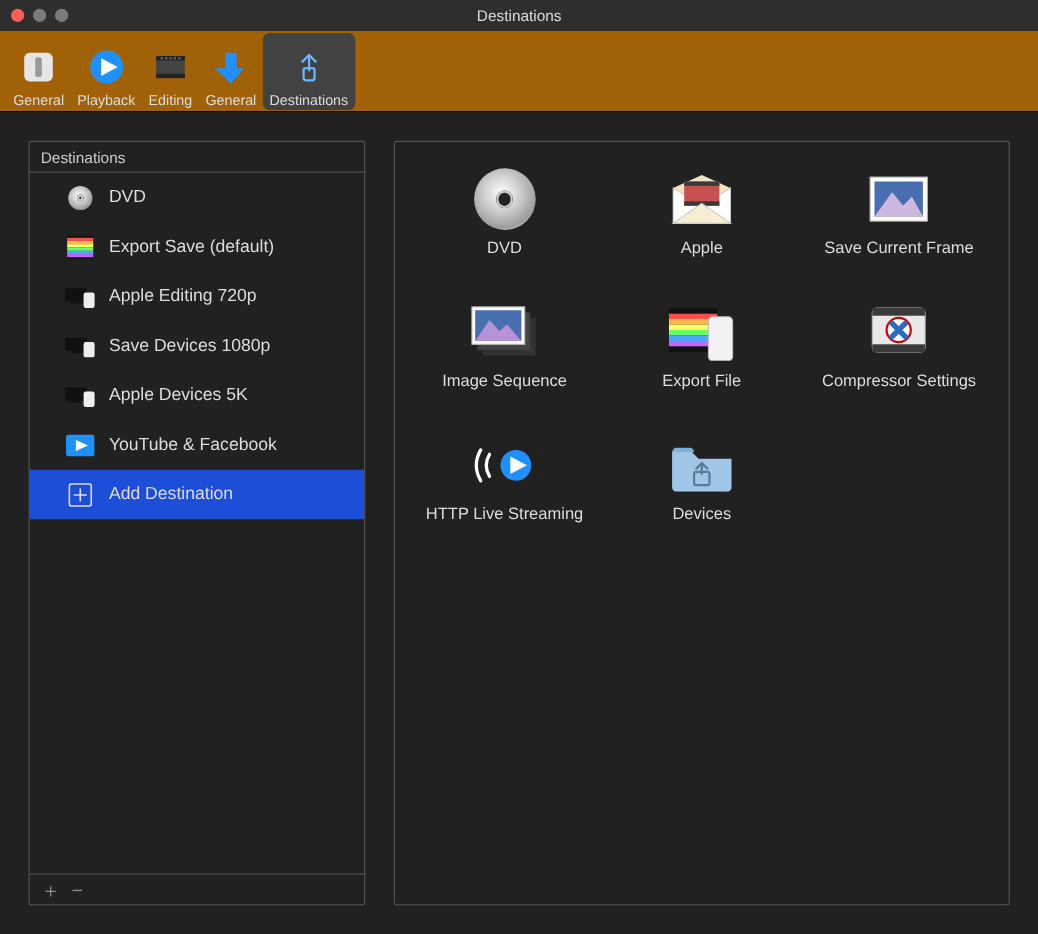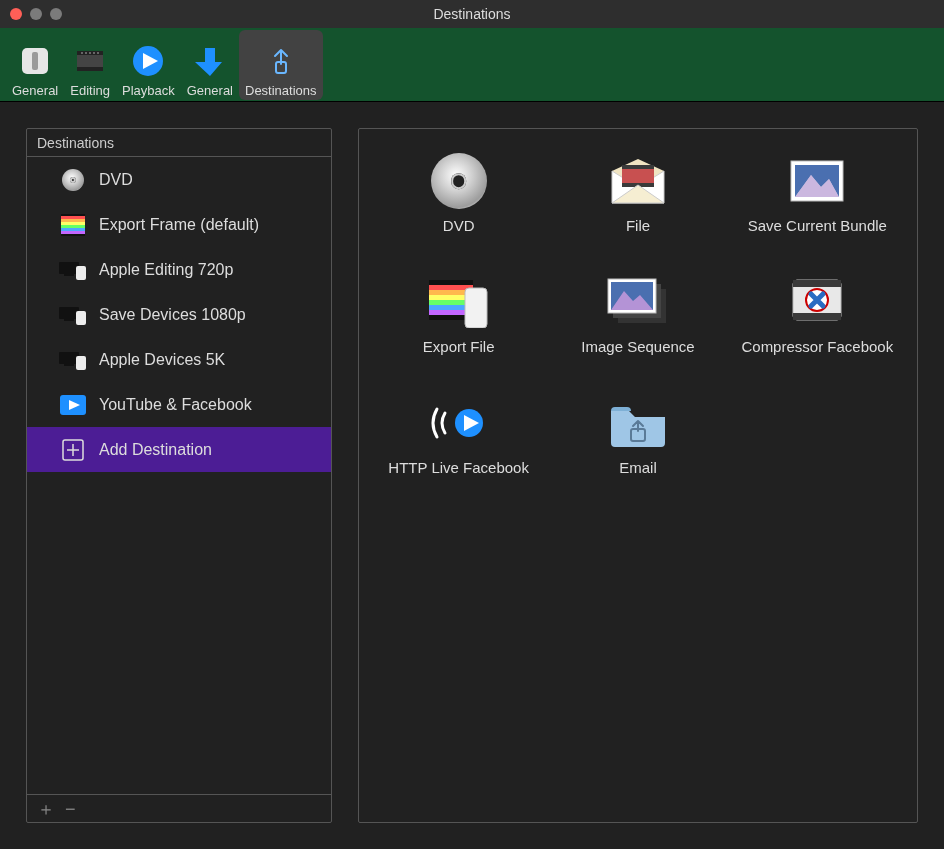--- a/index.html
+++ b/index.html
@@ -20,21 +20,21 @@
   .tl.red { background: #ff5f57; }
   .tl.grey { background: #7b7b7b; }
   .titlebar .title {
     position: absolute; left: 0; right: 0; text-align: center;
     font-size: 14px; color: #ddd; pointer-events: none;
   }
 
   
   .toolbar {
     height: 74px; display: flex; align-items: center; padding: 0 6px;
-    background: #14532d; border-bottom: 1px solid #000;
+    background: #a16207; border-bottom: 1px solid #000;
   }
   .tb-btn {
     display: flex; flex-direction: column; align-items: center;
     justify-content: flex-end; height: 70px; padding: 4px 6px 2px;
     border-radius: 6px; cursor: pointer; color: #ddd; font-size: 13px;
     gap: 4px;
   }
   .tb-btn.selected { background: #424242; }
   .tb-btn .ic { width: 36px; height: 36px; display: flex; align-items: center; justify-content: center; }
 
@@ -51,21 +51,21 @@
     height: 28px; display: flex; align-items: center;
     padding: 0 10px; font-size: 14px; color: #ccc;
     border-bottom: 1px solid #555;
   }
   .sidebar-list { flex: 1; }
   .sb-item {
     height: 45px; display: flex; align-items: center; gap: 12px;
     padding: 0 6px 0 32px; cursor: pointer;
     font-size: 16px; color: #ddd;
   }
-  .sb-item.selected { background: #4c1d95; }
+  .sb-item.selected { background: #1d4ed8; }
   .sb-item .mini { width: 28px; height: 24px; display: flex; align-items: center; justify-content: center; flex: 0 0 28px; }
   .sidebar-footer {
     height: 28px; display: flex; align-items: center; gap: 10px;
     padding: 0 10px; border-top: 1px solid #555; color: #888;
   }
   .sidebar-footer .pm { font-size: 18px; cursor: pointer; line-height: 1; }
 
   .gallery {
     flex: 1; border: 1px solid #555; border-radius: 2px;
     padding: 24px 10px;
@@ -112,41 +112,41 @@
           <rect x="4" y="4" width="26" height="26" rx="5" fill="#e6e6e6"></rect>
           <rect x="14" y="8" width="6" height="18" rx="2" fill="#9a9a9a"></rect>
         </svg>
     </span>
     <span>General</span>
   </div>
 
   <div class="tb-btn">
     <span class="ic">
       <svg width="34" height="34">
+          <circle cx="17" cy="17" r="15" fill="#1e90ff"></circle>
+          <polygon points="12,9 27,17 12,25" fill="#fff"></polygon>
+        </svg>
+    </span>
+    <span>Playback</span>
+  </div>
+
+  <div class="tb-btn">
+    <span class="ic">
+      <svg width="34" height="34">
           <rect x="4" y="7" width="26" height="20" fill="#444"></rect>
           <rect x="4" y="7" width="26" height="4" fill="#222"></rect>
           <rect x="4" y="23" width="26" height="4" fill="#222"></rect>
           <rect x="8" y="8" width="2" height="2" fill="#666"></rect>
           <rect x="12" y="8" width="2" height="2" fill="#666"></rect>
           <rect x="16" y="8" width="2" height="2" fill="#666"></rect>
           <rect x="20" y="8" width="2" height="2" fill="#666"></rect>
           <rect x="24" y="8" width="2" height="2" fill="#666"></rect>
         </svg>
     </span>
     <span>Editing</span>
-  </div>
-
-  <div class="tb-btn">
-    <span class="ic">
-      <svg width="34" height="34">
-          <circle cx="17" cy="17" r="15" fill="#1e90ff"></circle>
-          <polygon points="12,9 27,17 12,25" fill="#fff"></polygon>
-        </svg>
-    </span>
-    <span>Playback</span>
   </div>
 
   <div class="tb-btn">
     <span class="ic">
       <svg width="34" height="34">
           <path d="M12 4 h10 v14 h7 L17 32 2 18 h10 z" fill="#1e90ff"></path>
         </svg>
     </span>
     <span>General</span>
   </div>
@@ -182,21 +182,21 @@
               <rect y="2" width="24" height="3" fill="#ff5050"></rect>
               <rect y="5" width="24" height="3" fill="#ffb84d"></rect>
               <rect y="8" width="24" height="3" fill="#ffff66"></rect>
               <rect y="11" width="24" height="3" fill="#66ff66"></rect>
               <rect y="14" width="24" height="3" fill="#4da6ff"></rect>
               <rect y="17" width="24" height="3" fill="#c266ff"></rect>
               <rect width="24" height="2" fill="#111"></rect>
               <rect y="20" width="24" height="2" fill="#111"></rect>
             </svg>
         </span>
-        <span>Export Frame (default)</span>
+        <span>Export Save (default)</span>
       </div>
 
       <div class="sb-item">
         <span class="mini">
           <svg width="28" height="20">
               <rect x="0" y="2" width="20" height="12" rx="1" fill="#111"></rect>
               <rect x="5" y="14" width="10" height="2" fill="#111"></rect>
               <rect x="17" y="6" width="10" height="14" rx="2" fill="#eee"></rect>
             </svg>
         </span>
@@ -268,34 +268,47 @@
         <span class="bigic">
           <svg width="56" height="48">
               <polygon points="2,46 2,14 28,2 54,14 54,46" fill="#f0e4c2"></polygon>
               <polygon points="2,14 28,30 54,14 54,46 2,46" fill="#fff" stroke="#ccc"></polygon>
               <rect x="12" y="8" width="32" height="22" fill="#c85050"></rect>
               <rect x="12" y="8" width="32" height="4" fill="#3a3a3a"></rect>
               <rect x="12" y="26" width="32" height="4" fill="#3a3a3a"></rect>
               <polygon points="2,46 28,28 54,46" fill="#f6eed2" stroke="#ccc"></polygon>
             </svg>
         </span>
-        <span>File</span>
+        <span>Apple</span>
       </div>
 
 
       <div class="gal-item">
         <span class="bigic">
           <svg width="56" height="44">
               <rect x="2" y="2" width="52" height="40" fill="#fff" stroke="#bbb"></rect>
               <rect x="6" y="6" width="44" height="32" fill="#4a6fb0"></rect>
               <polygon points="6,38 22,16 32,28 40,20 50,38" fill="#eee"></polygon>
               <polygon points="6,38 22,16 32,28 40,20 50,38" fill="#b493d6" opacity="0.6"></polygon>
             </svg>
         </span>
-        <span>Save Current Bundle</span>
+        <span>Save Current Frame</span>
+      </div>
+
+      <div class="gal-item">
+        <span class="bigic">
+          <svg width="64" height="50">
+              <rect x="12" y="12" width="48" height="34" fill="#333"></rect>
+              <rect x="7" y="7" width="48" height="34" fill="#444"></rect>
+              <rect x="2" y="2" width="48" height="34" fill="#fff" stroke="#bbb"></rect>
+              <rect x="5" y="5" width="42" height="28" fill="#4a6fb0"></rect>
+              <polygon points="5,33 18,14 27,24 34,18 47,33" fill="#b493d6"></polygon>
+            </svg>
+        </span>
+        <span>Image Sequence</span>
       </div>
 
       <div class="gal-item">
         <span class="bigic">
           <svg width="60" height="52">
               <rect x="0" y="4" width="44" height="40" fill="#222"></rect>
               <rect x="0" y="9" width="44" height="5" fill="#ff5050"></rect>
               <rect x="0" y="14" width="44" height="5" fill="#ffb84d"></rect>
               <rect x="0" y="19" width="44" height="5" fill="#ffff66"></rect>
               <rect x="0" y="24" width="44" height="5" fill="#66ff66"></rect>
@@ -304,65 +317,52 @@
               <rect x="0" y="4" width="44" height="5" fill="#111"></rect>
               <rect x="0" y="39" width="44" height="5" fill="#111"></rect>
               <rect x="36" y="12" width="22" height="40" rx="4" fill="#f2f2f2" stroke="#bbb"></rect>
             </svg>
         </span>
         <span>Export File</span>
       </div>
 
       <div class="gal-item">
         <span class="bigic">
-          <svg width="64" height="50">
-              <rect x="12" y="12" width="48" height="34" fill="#333"></rect>
-              <rect x="7" y="7" width="48" height="34" fill="#444"></rect>
-              <rect x="2" y="2" width="48" height="34" fill="#fff" stroke="#bbb"></rect>
-              <rect x="5" y="5" width="42" height="28" fill="#4a6fb0"></rect>
-              <polygon points="5,33 18,14 27,24 34,18 47,33" fill="#b493d6"></polygon>
-            </svg>
-        </span>
-        <span>Image Sequence</span>
-      </div>
-
-      <div class="gal-item">
-        <span class="bigic">
           <svg width="56" height="52">
               <rect x="4" y="4" width="48" height="40" rx="4" fill="#e8e8e8" stroke="#bbb"></rect>
               <rect x="4" y="4" width="48" height="7" fill="#3a3a3a"></rect>
               <rect x="4" y="37" width="48" height="7" fill="#3a3a3a"></rect>
               <circle cx="28" cy="24" r="11" fill="#fff" stroke="#c00" stroke-width="2"></circle>
               <path d="M22 18 L34 30 M34 18 L22 30" stroke="#2a6cc2" stroke-width="5" stroke-linecap="round"></path>
             </svg>
         </span>
-        <span>Compressor Facebook</span>
+        <span>Compressor Settings</span>
       </div>
 
       <div class="gal-item">
         <span class="bigic">
           <svg width="84" height="44">
               <path d="M10 8 Q2 22 10 36" fill="none" stroke="#fff" stroke-width="3" stroke-linecap="round"></path>
               <path d="M18 12 Q12 22 18 32" fill="none" stroke="#fff" stroke-width="3" stroke-linecap="round"></path>
               <path d="M74 8 Q82 22 74 36" fill="none" stroke="#fff" stroke-width="3" stroke-linecap="round"></path>
               <path d="M66 12 Q72 22 66 32" fill="none" stroke="#fff" stroke-width="3" stroke-linecap="round"></path>
               <circle cx="42" cy="22" r="14" fill="#1e90ff"></circle>
               <polygon points="37,14 52,22 37,30" fill="#fff"></polygon>
             </svg>
         </span>
-        <span>HTTP Live Facebook</span>
+        <span>HTTP Live Streaming</span>
       </div>
 
       <div class="gal-item">
         <span class="bigic">
           <svg width="58" height="48">
               <path d="M2 12 h18 l6 6 h30 v26 a4 4 0 0 1 -4 4 h-46 a4 4 0 0 1 -4 -4 z" fill="#9fc6e6"></path>
               <path d="M2 12 a4 4 0 0 1 4 -4 h12 a4 4 0 0 1 4 4" fill="#7eb0d6"></path>
               <rect x="22" y="30" width="14" height="12" rx="2" fill="none" stroke="#5a7a97" stroke-width="2"></rect>
               <path d="M29 32 V22 M24 27 L29 22 L34 27" fill="none" stroke="#5a7a97" stroke-width="2" stroke-linecap="round" stroke-linejoin="round"></path>
             </svg>
         </span>
-        <span>Email</span>
+        <span>Devices</span>
       </div>
 
     </div>
   </div>
 </div>
 
 </body></html>

